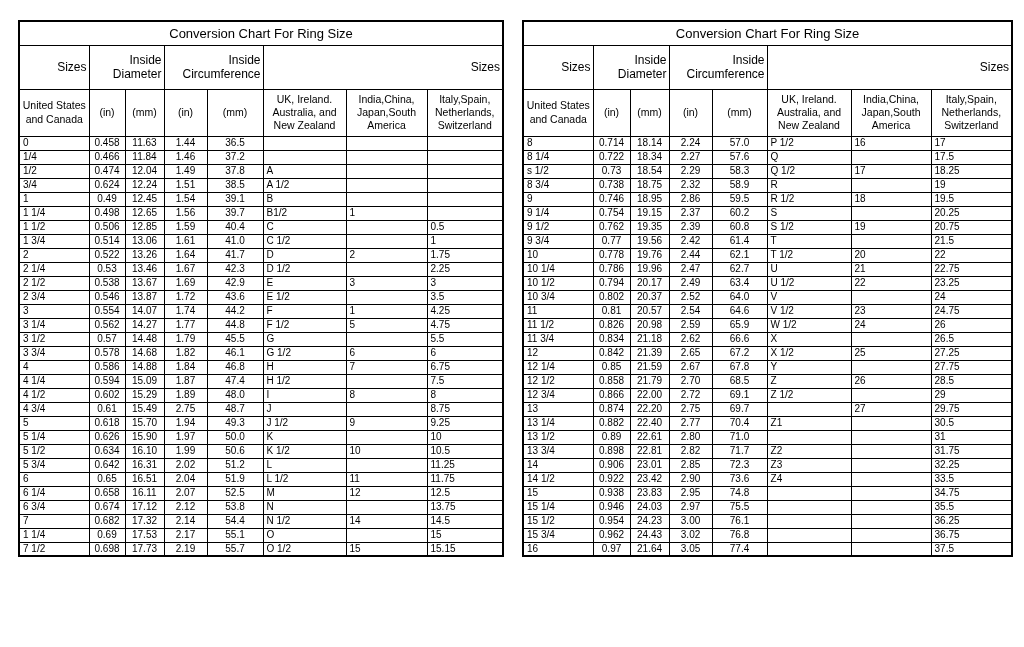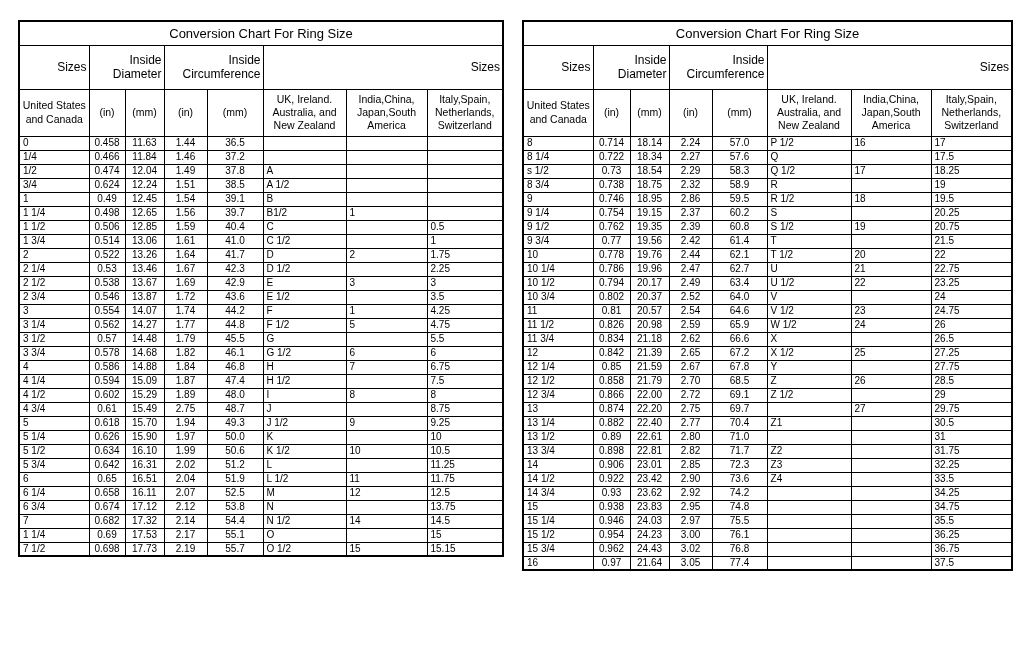--- a/index.html
+++ b/index.html
@@ -683,30 +683,20 @@
           <td class="c0">14 1/2</td>
           <td class="c1">0.922</td>
           <td class="c2">23.42</td>
           <td class="c3">2.90</td>
           <td class="c4">73.6</td>
           <td class="c5">Z4</td>
           <td class="c6"></td>
           <td class="c7">33.5</td>
         </tr>
         <tr>
-          <td class="c0">14 3/4</td>
-          <td class="c1">0.93</td>
-          <td class="c2">23.62</td>
-          <td class="c3">2.92</td>
-          <td class="c4">74.2</td>
-          <td class="c5"></td>
-          <td class="c6"></td>
-          <td class="c7">34.25</td>
-        </tr>
-        <tr>
           <td class="c0">15</td>
           <td class="c1">0.938</td>
           <td class="c2">23.83</td>
           <td class="c3">2.95</td>
           <td class="c4">74.8</td>
           <td class="c5"></td>
           <td class="c6"></td>
           <td class="c7">34.75</td>
         </tr>
         <tr>

